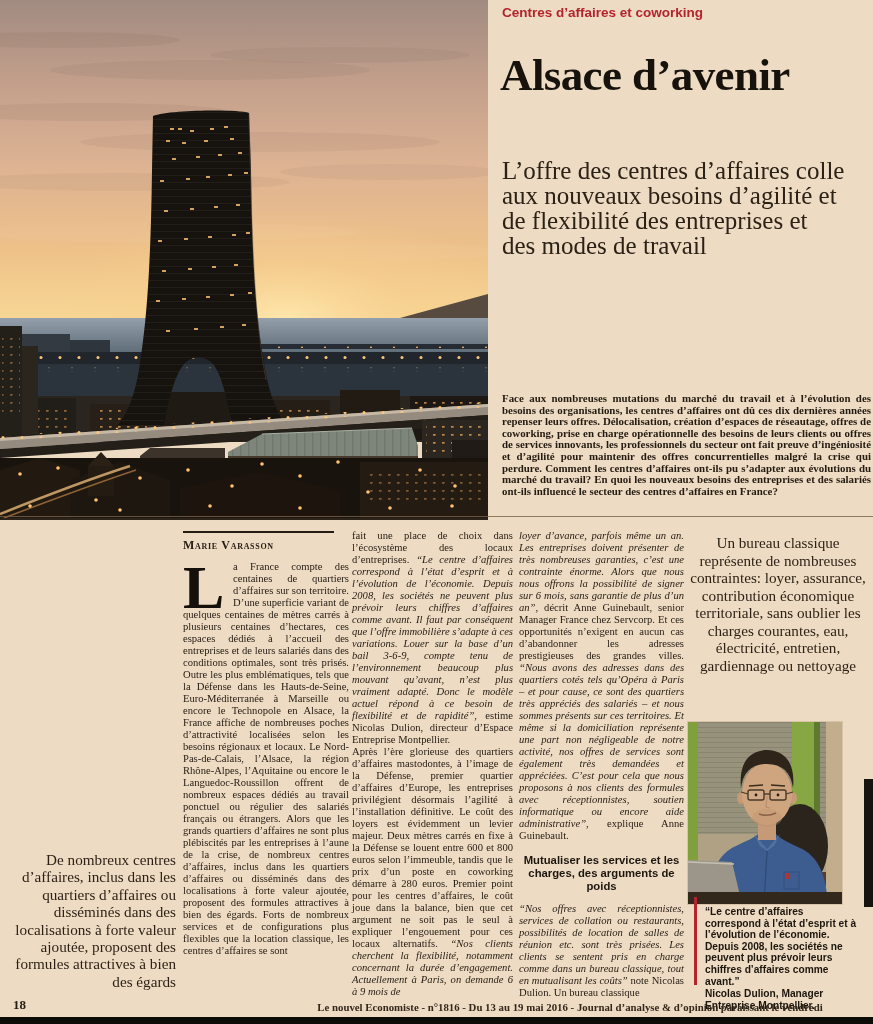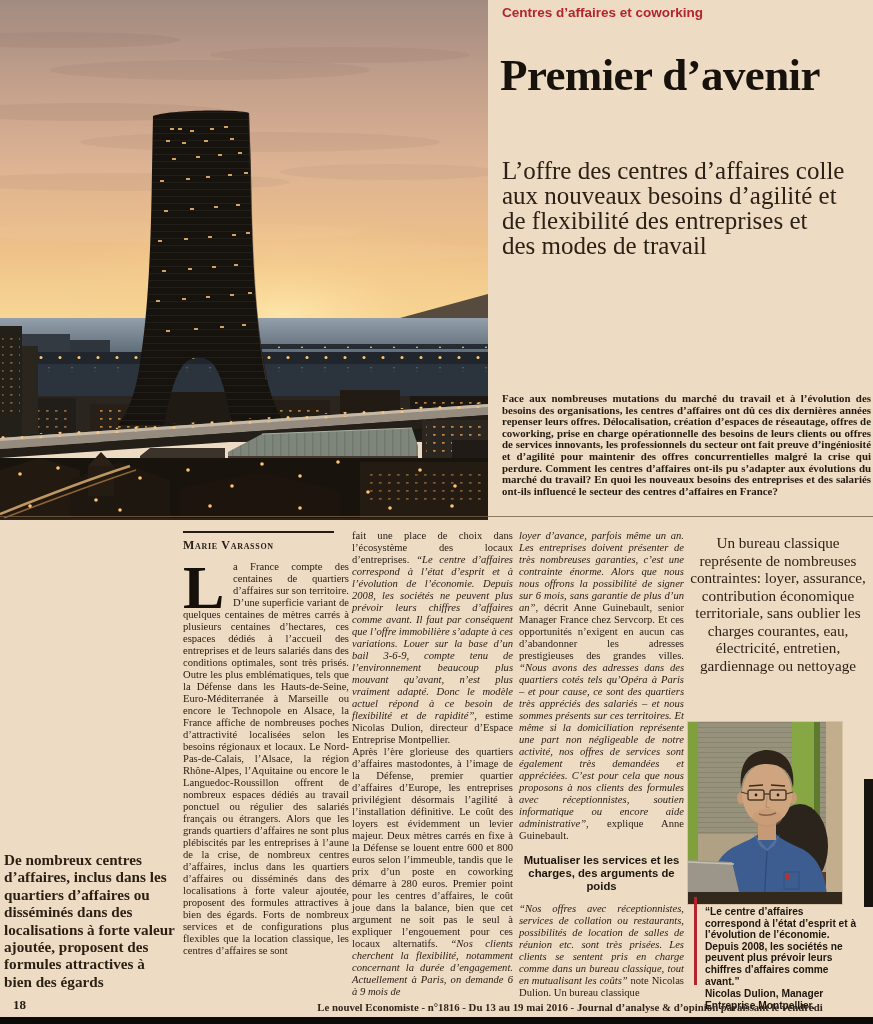--- a/index.html
+++ b/index.html
@@ -40,22 +40,22 @@
   .col3{left:519px;top:530px;width:165px;height:465px;}
 
   .dropcap{float:left;width:44px;height:47px;margin:1px 6px 0 0;
     font-weight:bold;font-size:62px;line-height:50px;color:#15100a;}
 
   .subhead{font-family:"Liberation Sans","DejaVu Sans",sans-serif;
     font-weight:bold;font-size:11.3px;line-height:13px;text-align:center;
     margin:12px 0 10px 0;color:#1d160d;}
 
   
-  .pullquote-left{left:4px;top:851px;width:172px;text-align:left;
-    font-size:15.2px;line-height:17.4px;color:#2a1f12;font-weight:bold;}
+  .pullquote-left{left:4px;top:851px;width:172px;text-align:right;
+    font-size:15.2px;line-height:17.4px;color:#2a1f12;}
   .sidebar-quote{left:686px;top:534px;width:184px;text-align:center;
     font-size:15.2px;line-height:17.5px;color:#2a1f12;}
 
   
   .portrait{left:688px;top:722px;width:154px;height:182px;outline:1px solid #d8c3a6;}
   .portrait svg{display:block;width:100%;height:100%;}
   .caption-bar{left:694px;top:897px;width:3px;height:88px;background:#b3242c;}
   .caption{left:705px;top:906px;width:154px;
     font-family:"Liberation Sans","DejaVu Sans",sans-serif;
     font-weight:bold;font-size:10.2px;line-height:11.6px;color:#1d160d;}
@@ -240,21 +240,21 @@
       <circle cx="300" cy="508" r="1.8"></circle>
         <circle cx="390" cy="508" r="1.8"></circle>
         <circle cx="452" cy="506" r="1.8"></circle>
     </g>
   </svg>
 </div>
 
 <div class="abs page-rule"></div>
 
 <div class="abs kicker">Centres d’affaires et coworking</div>
-<h1 class="abs page-title">Premier d’avenir</h1>
+<h1 class="abs page-title">Alsace d’avenir</h1>
 <div class="abs standfirst">L’offre des centres d’affaires colle aux nouveaux besoins d’agilité et de flexibilité des entreprises et des modes de travail</div>
 <div class="abs intro">Face aux nombreuses mutations du marché du travail et à l’évolution des besoins des organisations, les centres d’affaires ont dû ces dix dernières années repenser leurs offres. Délocalisation, création d’espaces de réseautage, offres de coworking, prise en charge opérationnelle des besoins de leurs clients ou offres de services innovants, les professionnels du secteur ont fait preuve d’ingéniosité et d’agilité pour maintenir des offres concurrentielles malgré la crise qui perdure. Comment les centres d’affaires ont-ils pu s’adapter aux évolutions du marché du travail? En quoi les nouveaux besoins des entreprises et des salariés ont-ils influencé le secteur des centres d’affaires en France?</div>
 
 <div class="abs byline-rule"></div>
 <div class="abs byline">Marie Varasson</div>
 
 <div class="abs col col1">
   <span class="dropcap">L</span><span><span>a France compte des centaines de quartiers d’affaires sur son territoire. D’une superficie variant de quelques centaines de mètres carrés à plusieurs centaines d’hectares, ces espaces dédiés à l’accueil des entreprises et de leurs salariés dans des conditions optimales, sont très prisés. Outre les plus emblématiques, tels que la Défense dans les Hauts-de-Seine, Euro-Méditerranée à Marseille ou encore le Technopole en Alsace, la France affiche de nombreuses poches d’attractivité localisées selon les besoins régionaux et locaux. Le Nord-Pas-de-Calais, l’Alsace, la région Rhône-Alpes, l’Aquitaine ou encore le Languedoc-Roussillon offrent de nombreux espaces dédiés au travail ponctuel ou régulier des salariés français ou étrangers. Alors que les grands quartiers d’affaires ne sont plus plébiscités par les entreprises à l’aune de la crise, de nombreux centres d’affaires, inclus dans les quartiers d’affaires ou disséminés dans des localisations à forte valeur ajoutée, proposent des formules attractives à bien des égards. Forts de nombreux services et de configurations plus flexibles que la location classique, les centres d’affaires se sont</span></span>
 </div>
 <div class="abs col col2"><span>fait une place de choix dans l’écosystème des locaux d’entreprises. </span><span class="it">“Le centre d’affaires correspond à l’état d’esprit et à l’évolution de l’économie. Depuis 2008, les sociétés ne peuvent plus prévoir leurs chiffres d’affaires comme avant. Il faut par conséquent que l’offre immobilière s’adapte à ces variations. Louer sur la base d’un bail 3-6-9, compte tenu de l’environnement beaucoup plus mouvant qu’avant, n’est plus vraiment adapté. Donc le modèle actuel répond à ce besoin de flexibilité et de rapidité”</span><span>, estime Nicolas Dulion, directeur d’Espace Entreprise Montpellier.</span><br><span>Après l’ère glorieuse des quartiers d’affaires mastodontes, à l’image de la Défense, premier quartier d’affaires d’Europe, les entreprises privilégient désormais l’agilité à l’installation définitive. Le coût des loyers est évidemment un levier majeur. Deux mètres carrés en fixe à la Défense se louent entre 600 et 800 euros selon l’immeuble, tandis que le prix d’un poste en coworking démarre à 280 euros. Premier point pour les centres d’affaires, le coût joue dans la balance, bien que cet argument ne soit pas le seul à expliquer l’engouement pour ces locaux alternatifs. </span><span class="it">“Nos clients cherchent la flexibilité, notamment concernant la durée d’engagement. Actuellement à Paris, on demande 6 à 9 mois de</span></div>

